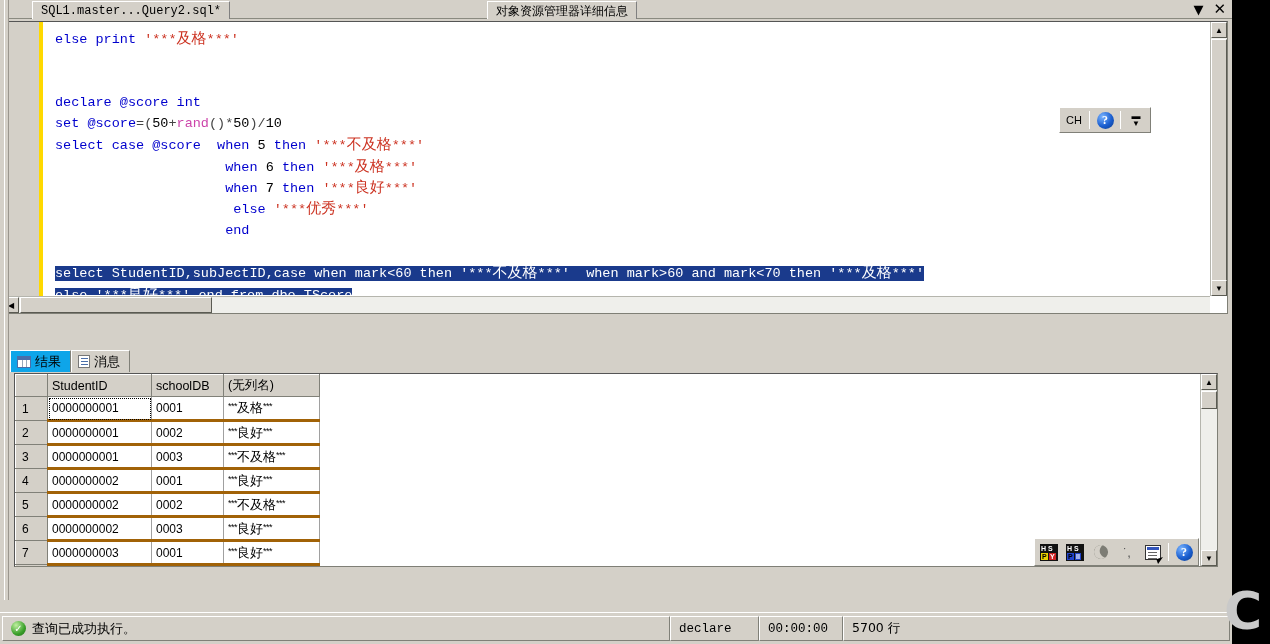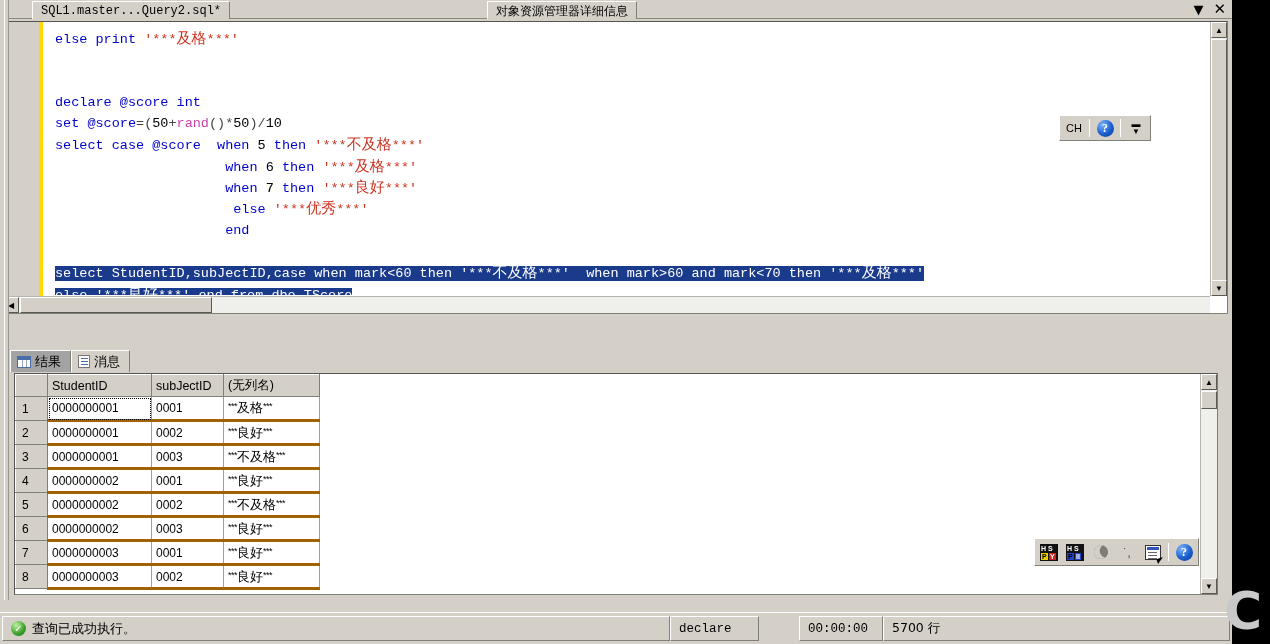--- a/index.html
+++ b/index.html
@@ -262,21 +262,21 @@
     display: flex; align-items: center; gap: 4px;
     padding: 0 9px 0 6px;
     font-family: "DejaVu Sans", sans-serif;
     font-size: 13px;
     color: #000;
     background: #d4d0c8;
     border-left: 1px solid #fff;
     border-top: 1px solid #fff;
     border-right: 1px solid #808078;
   }
-  .res-tab.active { background: #a3a3a3; font-weight: normal; }
+  .res-tab.active { background: #0ea5e9; font-weight: normal; }
   .grid-ico {
     width: 14px; height: 12px;
     background: #fff;
     border: 1px solid #4a6ea9;
     position: relative;
   }
   .grid-ico::before {
     content:''; position:absolute; left:0; right:0; top:0; height:3px; background:#4a6ea9;
   }
   .grid-ico::after {
@@ -289,21 +289,21 @@
     position: relative;
   }
   .msg-ico::after {
     content:''; position:absolute; left:2px; top:2px; width:7px; height:1px;
     background:#4a6ea9;
     box-shadow: 0 3px 0 0 #4a6ea9, 0 6px 0 0 #4a6ea9;
   }
 
   .grid-wrap {
     position: absolute; left: 14px; top: 28px;
-    width: 1204px; height: 222px;
+    width: 1204px; height: 194px;
     background: #fff;
     border: 1px solid #7f7f76;
     border-top-color:#555; border-left-color:#555;
     overflow: hidden;
   }
   table.resgrid {
     border-collapse: collapse;
     table-layout: fixed;
     font-family: "Liberation Sans", sans-serif;
     font-size: 12px;
@@ -438,21 +438,21 @@
           <div class="arrow down">▼</div>
         </div>
 
         <div class="hscroll">
           <div class="arrow left">◀</div>
           <div class="thumb" style="left:17px;width:192px;"></div>
         </div>
 
       </div>
 
-      <div class="langbar" style="left:1059px; top:96px;">
+      <div class="langbar" style="left:1059px; top:88px;">
         <div class="lb-btn">CH</div>
         <div class="lb-sep"></div>
         <div class="lb-btn">
           <span class="qmark">?</span>
         </div>
         <div class="lb-sep"></div>
         <div class="lb-btn">
           <span class="minibtn-stack">
             <span style="font-size:9px;line-height:8px;">▬</span>
             <span style="font-size:8px;line-height:8px;">▼</span>
@@ -473,21 +473,21 @@
           <span>消息</span>
         </div>
       </div>
 
       <div class="grid-wrap">
         <table class="resgrid" id="results-table">
             <thead>
               <tr>
                 <th class="rowhdr" style="width: 32px;"></th>
                 <th style="width: 104px;">StudentID</th>
-                <th style="width: 72px;">subJectID</th>
+                <th style="width: 72px;">schoolDB</th>
                 <th style="width: 96px;">(无列名)</th>
               </tr>
             </thead>
             <tbody>
               <tr>
                 <td class="rowhdr" style="width: 32px;">1</td>
                 <td class="selcell" style="width: 104px;">0000000001</td>
                 <td style="width: 72px;">0001</td>
                 <td class="cjkcell" style="width: 96px;"><span class="stars">***</span><span>及格</span><span class="stars">***</span></td>
               </tr>
@@ -577,21 +577,21 @@
         </div>
       </div>
     </div>
 
     <div class="statusbar">
       <div class="sb-cell msgcell">
         <span class="okcircle">✓</span>
         <span>查询已成功执行。</span>
       </div>
       <div class="sb-cell" style="flex:0 0 89px;">declare</div>
-      <div class="sb-cell" style="flex:0 0 84px;margin-left:40px;">00:00:00</div>
+      <div class="sb-cell" style="flex:0 0 84px;">00:00:00</div>
       <div class="sb-cell cjk" style="flex:1 1 auto;">5700 行</div>
     </div>
 
     <div class="leftedge">
         <div class="innerline"></div>
       </div>
 
   </div>
 
   <div class="blackstrip"></div>

